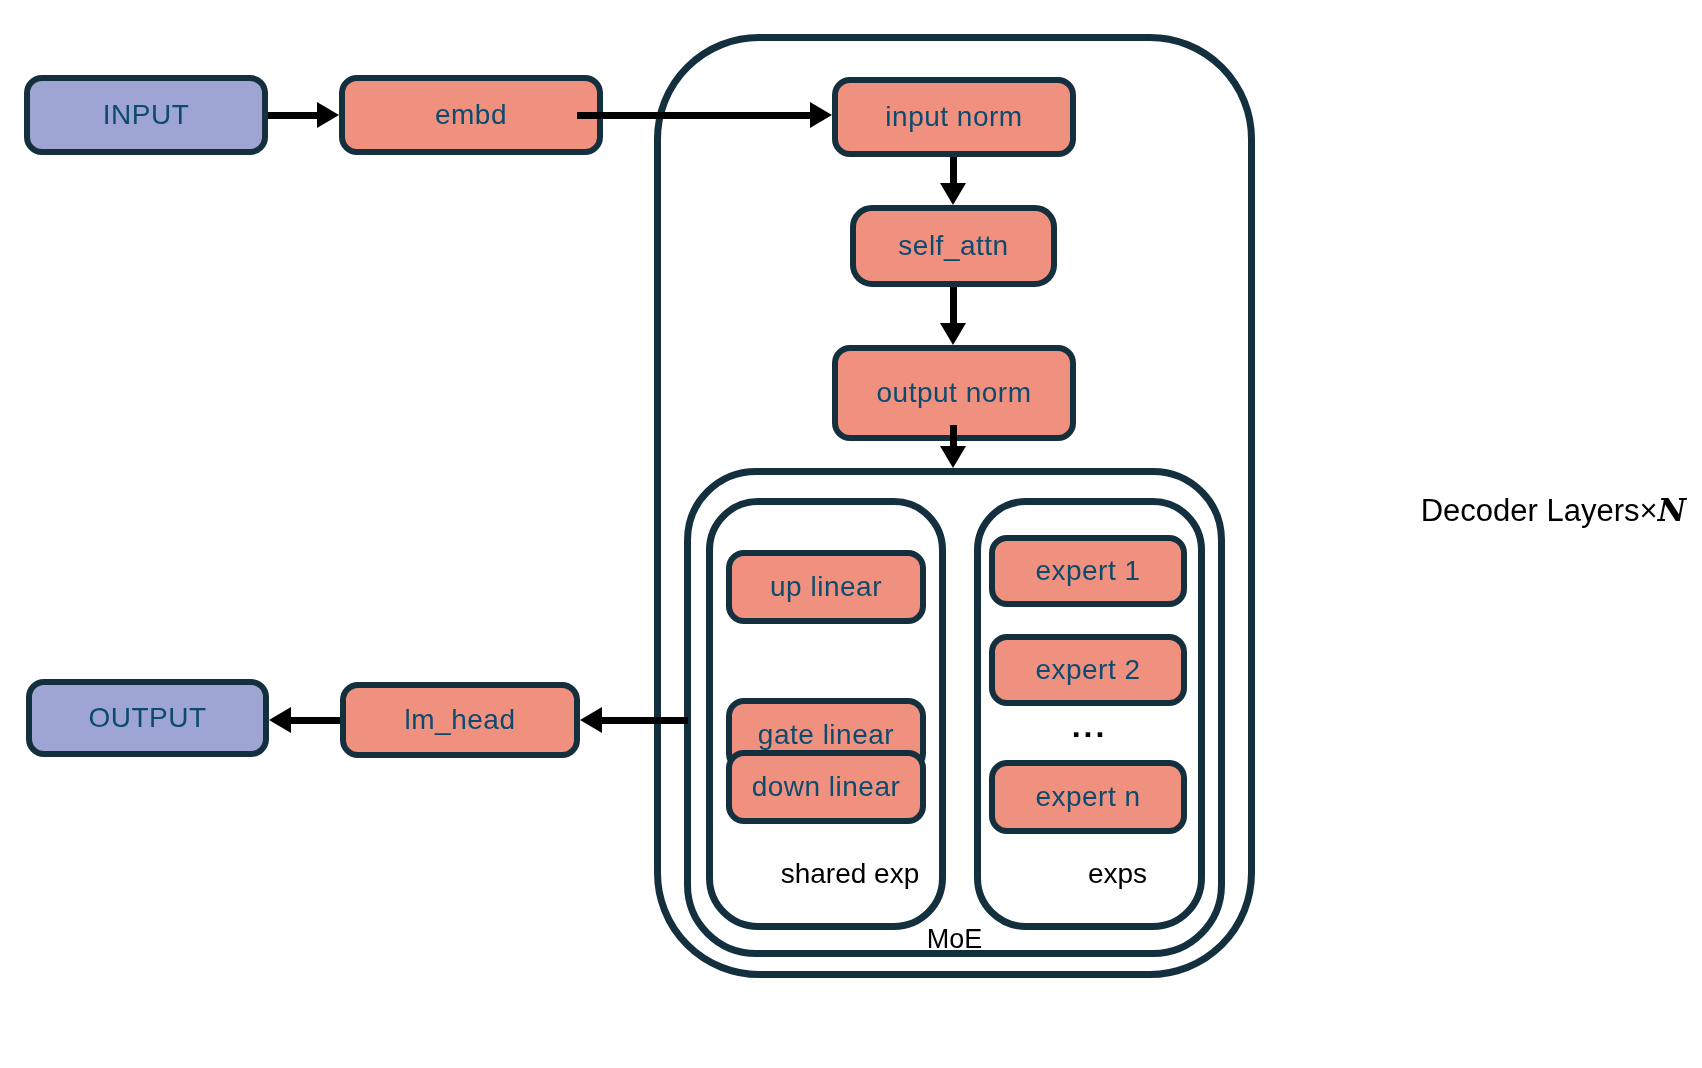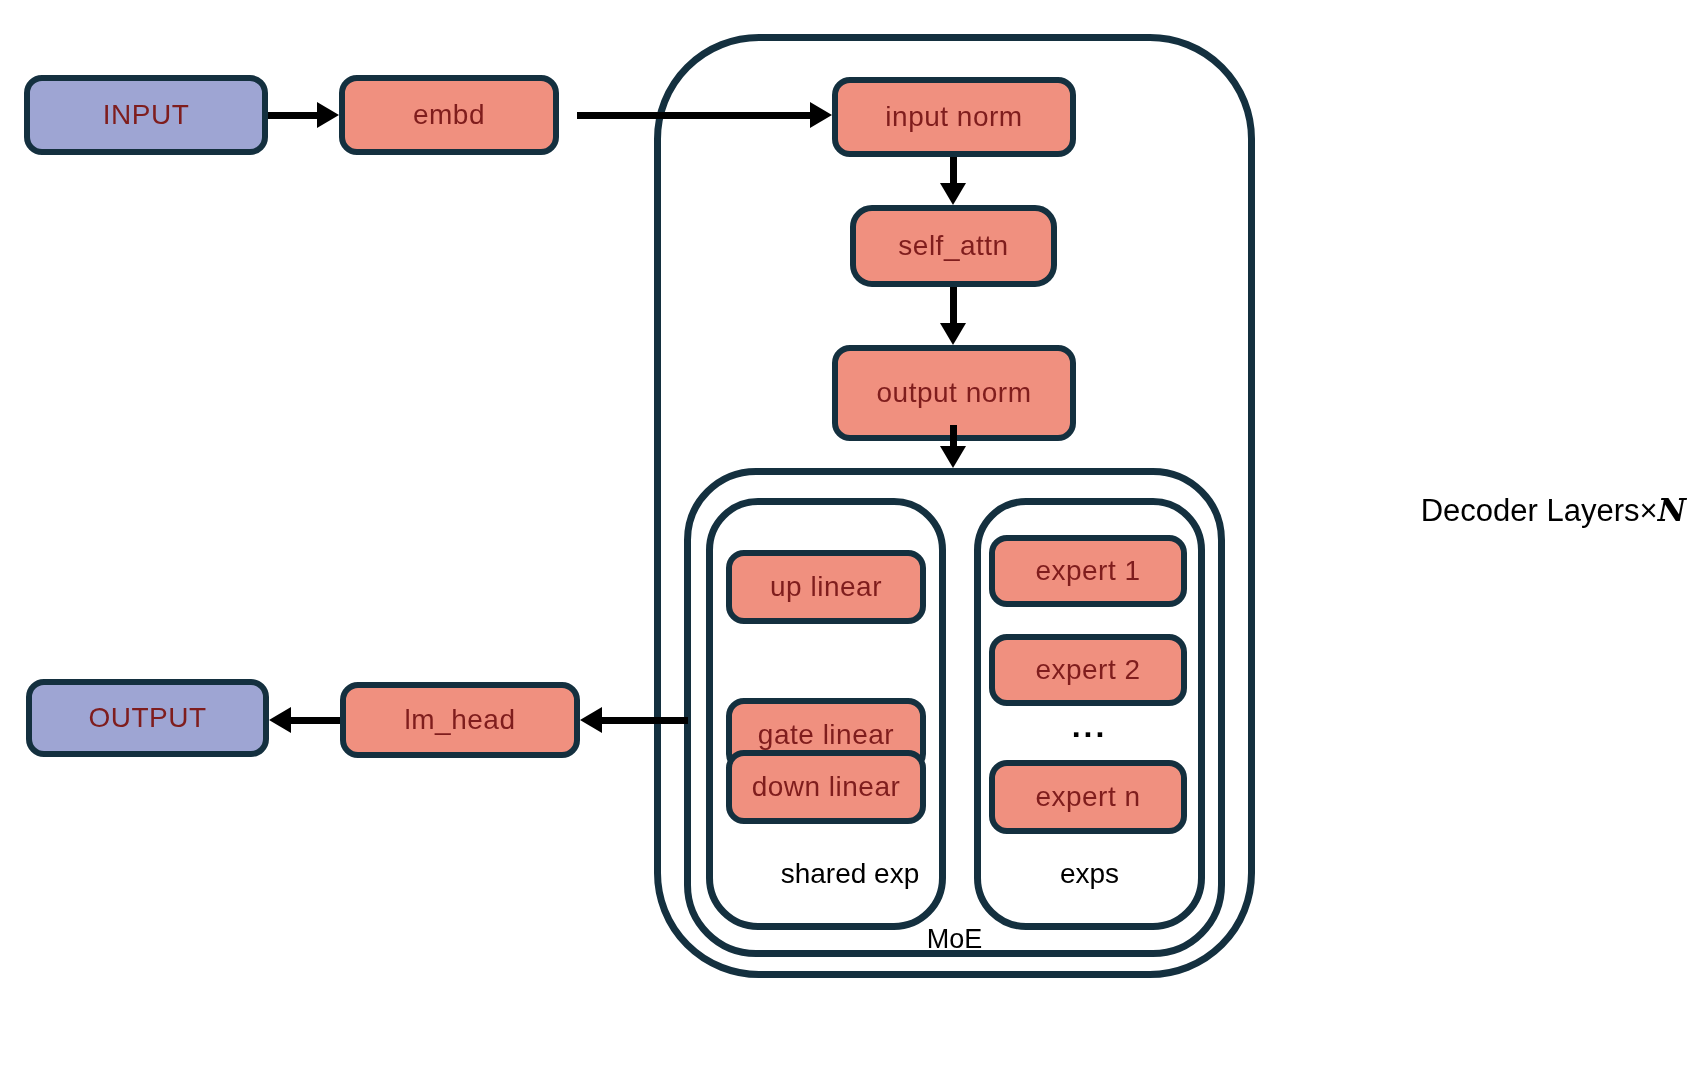--- a/index.html
+++ b/index.html
@@ -1,21 +1,21 @@
 <!DOCTYPE html>
 <html><head>
 <meta charset="utf-8">
 <style>
   html,body{margin:0;padding:0;background:#fff;}
   .canvas{position:relative;width:1702px;height:1068px;background:#fff;overflow:hidden;
           font-family:"Liberation Sans", sans-serif;}
   
   .box{position:absolute;box-sizing:border-box;border:6px solid #14303F;border-radius:18px;
        display:flex;align-items:center;justify-content:center;
-       color:#7f1d1d;font-size:28px;letter-spacing:.5px;}
+       color:#0c4a6e;font-size:28px;letter-spacing:.5px;}
   .io{background:#9EA5D3;}
   .blk{background:#F0907F;}
   
   .frame{position:absolute;box-sizing:border-box;border:7px solid #14303F;background:transparent;}
   
   .lbl{position:absolute;color:#000;text-align:center;}
   
   .hline{position:absolute;height:7px;background:#000;}
   .vline{position:absolute;width:7px;background:#000;}
   .ah{position:absolute;width:0;height:0;}
@@ -33,21 +33,21 @@
   <div class="frame" style="left:654px;top:34px;width:601px;height:944px;border-radius:105px;"></div>
 
   <div class="frame" style="left:684px;top:468px;width:541px;height:489px;border-radius:72px;"></div>
 
   <div class="frame" style="left:706px;top:498px;width:240px;height:432px;border-radius:52px;"></div>
 
   <div class="frame" style="left:974px;top:498px;width:231px;height:432px;border-radius:52px;"></div>
 
   <div class="box io" style="left:24px;top:75px;width:244px;height:80px;">INPUT</div>
 
-  <div class="box blk" style="left:339px;top:75px;width:220px;height:80px;">embd</div>
+  <div class="box blk" style="left:339px;top:75px;width:264px;height:80px;">embd</div>
 
   <div class="box blk" style="left:832px;top:77px;width:244px;height:80px;">input norm</div>
 
   <div class="box blk" style="left:850px;top:205px;width:207px;height:82px;border-radius:22px;">self_attn</div>
 
   <div class="box blk" style="left:832px;top:345px;width:244px;height:96px;">output norm</div>
 
   <div class="box blk" style="left:726px;top:550px;width:200px;height:74px;">up linear</div>
 
   <div class="box blk" style="left:726px;top:650px;width:200px;height:74px;margin-top:48px;">gate linear</div>
@@ -61,21 +61,21 @@
   <div class="dots" style="left:974px;top:708px;width:231px;">...</div>
 
   <div class="box blk" style="left:989px;top:760px;width:198px;height:74px;">expert n</div>
 
   <div class="box io" style="left:26px;top:679px;width:243px;height:78px;">OUTPUT</div>
 
   <div class="box blk" style="left:340px;top:682px;width:240px;height:76px;">lm_head</div>
 
   <div class="lbl" style="left:706px;top:858px;width:240px;font-size:28px;margin-left:24px;">shared exp</div>
 
-  <div class="lbl" style="left:974px;top:858px;width:231px;font-size:28px;">exps</div>
+  <div class="lbl" style="left:974px;top:858px;width:231px;font-size:28px;padding-left:28px;">exps</div>
 
   <div class="lbl" style="left:684px;top:924px;width:541px;font-size:27px;">MoE</div>
 
   <div class="lbl" style="left:1286px;top:492px;width:400px;text-align:right;font-size:31px;">
     <span>Decoder Layers×</span><span class="decoder-n">N</span>
   </div>
 
   <div class="hline" style="left:268px;top:112px;width:52px;"></div>
   <div class="ah ah-right" style="left:317px;top:102px;"></div>
 

